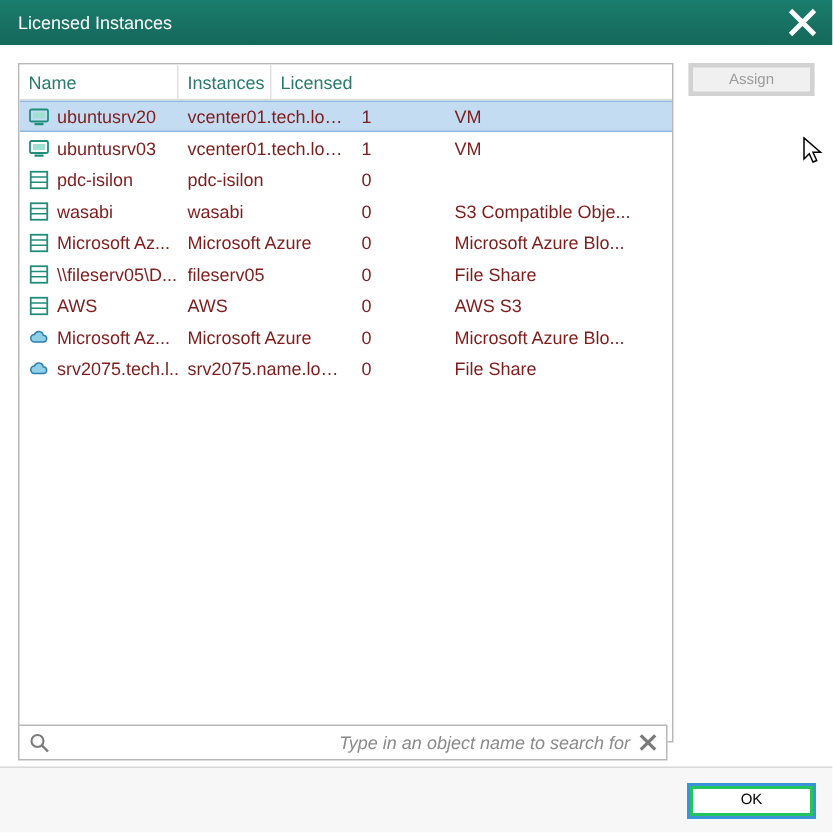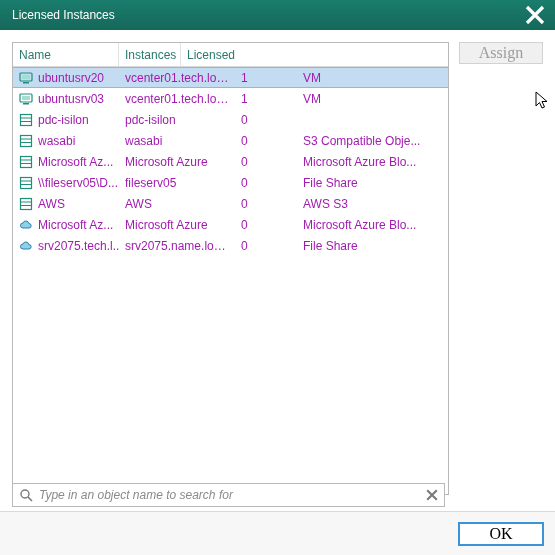--- a/index.html
+++ b/index.html
@@ -69,21 +69,21 @@
     .col.lic   { flex: 1;  border-right: none; }
     .tbody {
       flex: 1;
       overflow: hidden;
     }
     .row {
       display: flex;
       height: 21px;
       align-items: center;
       font-size: 12px;
-      color: #a21caf;
+      color: #7f1d1d;
     }
     .row .cell {
       padding: 0 6px;
       overflow: hidden;
       white-space: nowrap;
       text-overflow: ellipsis;
     }
     .cell.name { width: 106px; display: flex; align-items: center; gap: 5px; }
     .cell.host { width: 116px; }
     .cell.inst { width: 62px;  }
@@ -100,28 +100,27 @@
     }
     .icn svg { width: 14px; height: 14px; }
     .side-buttons {
       width: 84px;
       display: flex;
       flex-direction: column;
       gap: 8px;
     }
     .btn {
       height: 22px;
-      border: 1px solid #22c55e;
+      border: 3px solid #22c55e;
       background: #fff;
       display: flex;
       align-items: center;
       justify-content: center;
-      font-size: 16px;
+      font-size: 10px;
       cursor: pointer;
-      font-family: Liberation Serif, serif;
     }
     .btn.disabled {
       color: #9c9c9c;
       background: #f0f0f0;
       border-color: #d2d2d2;
       cursor: default;
     }
     .btn.focused {
       outline: 2px solid #3b93d8;
       outline-offset: -1px;
@@ -136,20 +135,21 @@
       display: flex;
       align-items: center;
       padding: 0 6px 0 6px;
       gap: 6px;
       background: #fff;
     }
     .search-row .placeholder {
       color: #8a8a8a;
       font-style: italic;
       flex: 1;
+      text-align: right;
     }
     .search-row .search-icon, .search-row .clear-icon {
       color: #7a7a7a;
       display: inline-flex;
     }
     .bottom-bar {
       position: absolute;
       bottom: 0; left: 0; right: 0;
       height: 44px;
       border-top: 1px solid #d9d9d9;

